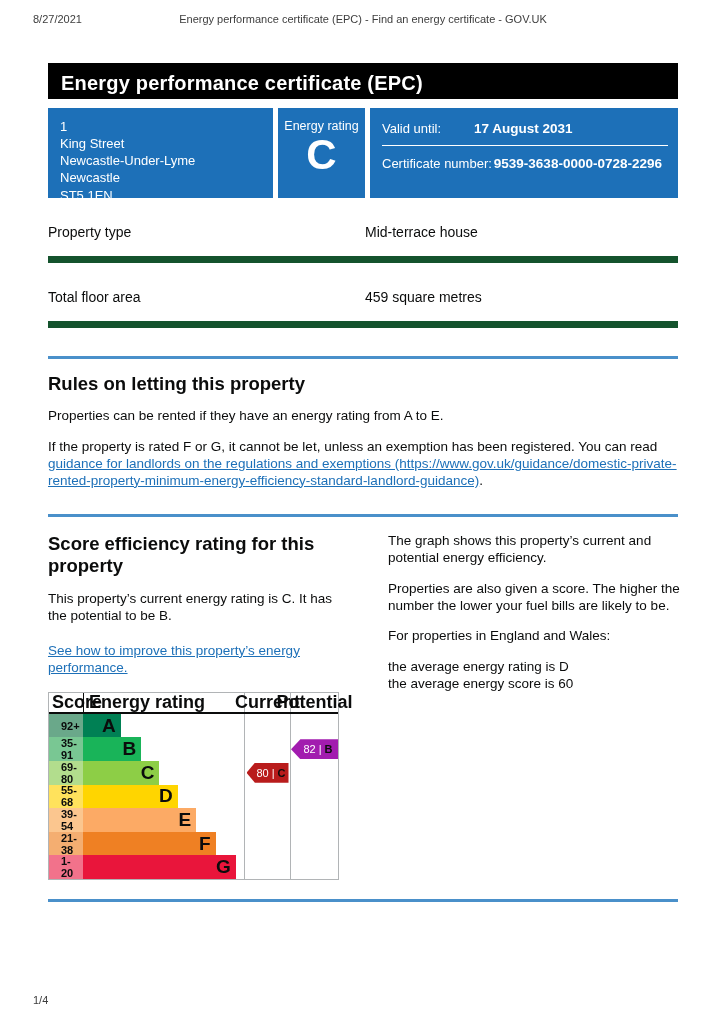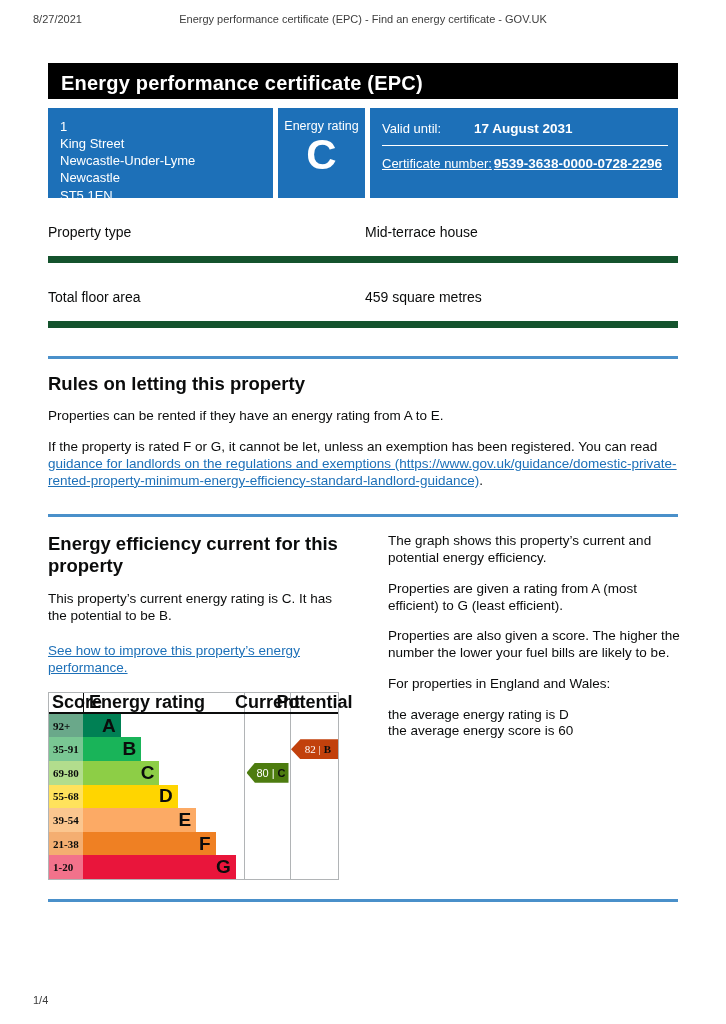--- a/index.html
+++ b/index.html
@@ -29,21 +29,21 @@
   .panel { background:#1d70b8; color:#fff; }
   .panel-address { width:225px; padding:10px 12px; font-size:13px; line-height:1.32; }
   .panel-rating { width:87px; text-align:center; padding-top:11px; }
   .panel-rating .rating-label { font-size:12.5px; }
   .panel-rating .rating-letter { font-size:42px; font-weight:bold; line-height:1.0; margin-top:1px; }
   .panel-validity { flex:1; padding:10px 10px 10px 12px; font-size:13px; }
   .validity-row { display:flex; margin-top:3px; }
   .validity-row .vlabel { width:92px; flex:none; }
   .validity-row .vvalue { font-weight:bold; font-size:13.5px; }
   .panel-validity hr { border:none; border-top:1px solid #fff; margin:9px 0 10px; }
-  .cert-num-row { display:flex;text-decoration:underline; }
+  .cert-num-row { display:flex; }
   .cert-num-row .vvalue { font-weight:bold; font-size:13.5px; margin-left:2px; }
 
   
   .summary-row { display:flex; border-bottom:7px solid #14532d; padding:26px 0 16px; font-size:14px; }
   .summary-row .slabel { width:317px; flex:none; }
 
   
   .section-divider { border:none; border-top:3px solid #4a90ca; margin-top:28px; }
   .section-divider.d2 { margin-top:25px; }
   .section-divider.d3 { margin-top:19px; }
@@ -66,21 +66,21 @@
   
   .epc-chart { width:291px; border:1px solid #b1b4b6; margin-top:15px; background:#fff; }
   .chart-header { display:flex; border-bottom:2px solid #0b0c0c; font-weight:bold;
     font-size:18px; height:21px; align-items:center; }
   .ch-score { width:34px; padding-left:3px; flex:none; }
   .ch-band  { flex:1; padding-left:5px; border-left:1px solid #0b0c0c; align-self:stretch; display:flex; align-items:center; }
   .ch-current { width:46px; flex:none; border-left:1px solid #b1b4b6; text-align:center; align-self:stretch; display:flex; align-items:center; justify-content:center; }
   .ch-potential { width:48px; flex:none; border-left:1px solid #b1b4b6; text-align:center; align-self:stretch; display:flex; align-items:center; justify-content:center; }
   .chart-row { display:flex; height:23.6px; }
   .score-cell { width:34px; flex:none; font-weight:bold; font-size:11px;
-    display:flex; align-items:center; padding-left:4px;font-family:Liberation Serif, serif; }
+    display:flex; align-items:center; padding-left:12px; }
   .band-cell { flex:1; }
   .band-bar { height:100%; display:flex; align-items:center; justify-content:flex-end;
     padding-right:5px; font-weight:bold; font-size:19px; color:#0b0c0c; }
   .current-cell { width:46px; flex:none; border-left:1px solid #b1b4b6;
     display:flex; align-items:center; justify-content:center; }
   .potential-cell { width:48px; flex:none; border-left:1px solid #b1b4b6;
     display:flex; align-items:center; justify-content:center; }
   .arrow { height:20px; display:flex; align-items:center; justify-content:center;
     padding-left:7px; font-size:11px;
     clip-path:polygon(20% 0, 100% 0, 100% 100%, 20% 100%, 0 50%); }
@@ -140,21 +140,21 @@
   <hr class="section-divider">
 
   <h2 class="rules-heading">Rules on letting this property</h2>
   <p class="body-text">Properties can be rented if they have an energy rating from A to E.</p>
   <p class="body-text"><span>If the property is rated F or G, it cannot be let, unless an exemption has been registered. You can read </span><a href="#" class="gov-link">guidance for landlords on the regulations and exemptions (https://www.gov.uk/guidance/domestic-private-rented-property-minimum-energy-efficiency-standard-landlord-guidance)</a><span>.</span></p>
 
   <hr class="section-divider d2">
 
   <div class="two-col">
     <div class="col-left">
-      <h2 class="preline">Energy efficiency current for this
+      <h2 class="preline">Score efficiency rating for this
 property</h2>
       <p class="body-text preline">This property’s current energy rating is C. It has
 the potential to be B.</p>
       <a href="#" class="gov-link improve-link preline">See how to improve this property’s energy
 performance.</a>
 
       <div class="epc-chart">
         <div class="chart-header">
           <span class="ch-score">Score</span>
           <span class="ch-band">Energy rating</span>
@@ -170,33 +170,33 @@
               <div class="current-cell"></div>
               <div class="potential-cell"></div>
             </div>
             <div class="chart-row">
               <div class="score-cell" style="background: rgb(121, 199, 147);">35-91</div>
               <div class="band-cell">
                 <div class="band-bar" style="background: rgb(25, 180, 89); width: 36.1%;">B</div>
               </div>
               <div class="current-cell"></div>
               <div class="potential-cell">
-                <div class="arrow" style="background: #c2410c; font-family: Liberation Serif, serif;">
+                <div class="arrow" style="background: #a21caf;">
                   <span class="score-part">82 |</span>
                   <span class="letter-part">B</span>
                 </div>
               </div>
             </div>
             <div class="chart-row">
               <div class="score-cell" style="background: rgb(178, 221, 141);">69-80</div>
               <div class="band-cell">
                 <div class="band-bar" style="background: rgb(141, 206, 70); width: 47.5%;">C</div>
               </div>
               <div class="current-cell">
-                <div class="arrow" style="background: #4d7c0f;">
+                <div class="arrow" style="background: #b91c1c;">
                   <span class="score-part">80 |</span>
                   <span class="letter-part">C</span>
                 </div>
               </div>
               <div class="potential-cell"></div>
             </div>
             <div class="chart-row">
               <div class="score-cell" style="background: rgb(255, 226, 92);">55-68</div>
               <div class="band-cell">
                 <div class="band-bar" style="background: rgb(255, 213, 0); width: 58.9%;">D</div>
@@ -228,22 +228,20 @@
               <div class="current-cell"></div>
               <div class="potential-cell"></div>
             </div>
           </div>
       </div>
     </div>
 
     <div class="col-right">
       <p class="body-text preline">The graph shows this property’s current and
 potential energy efficiency.</p>
-      <p class="body-text preline">Properties are given a rating from A (most
-efficient) to G (least efficient).</p>
       <p class="body-text preline">Properties are also given a score. The higher the
 number the lower your fuel bills are likely to be.</p>
       <p class="body-text">For properties in England and Wales:</p>
       <div class="avg-lines">
         <div>the average energy rating is D</div>
         <div>the average energy score is 60</div>
       </div>
     </div>
   </div>
 

